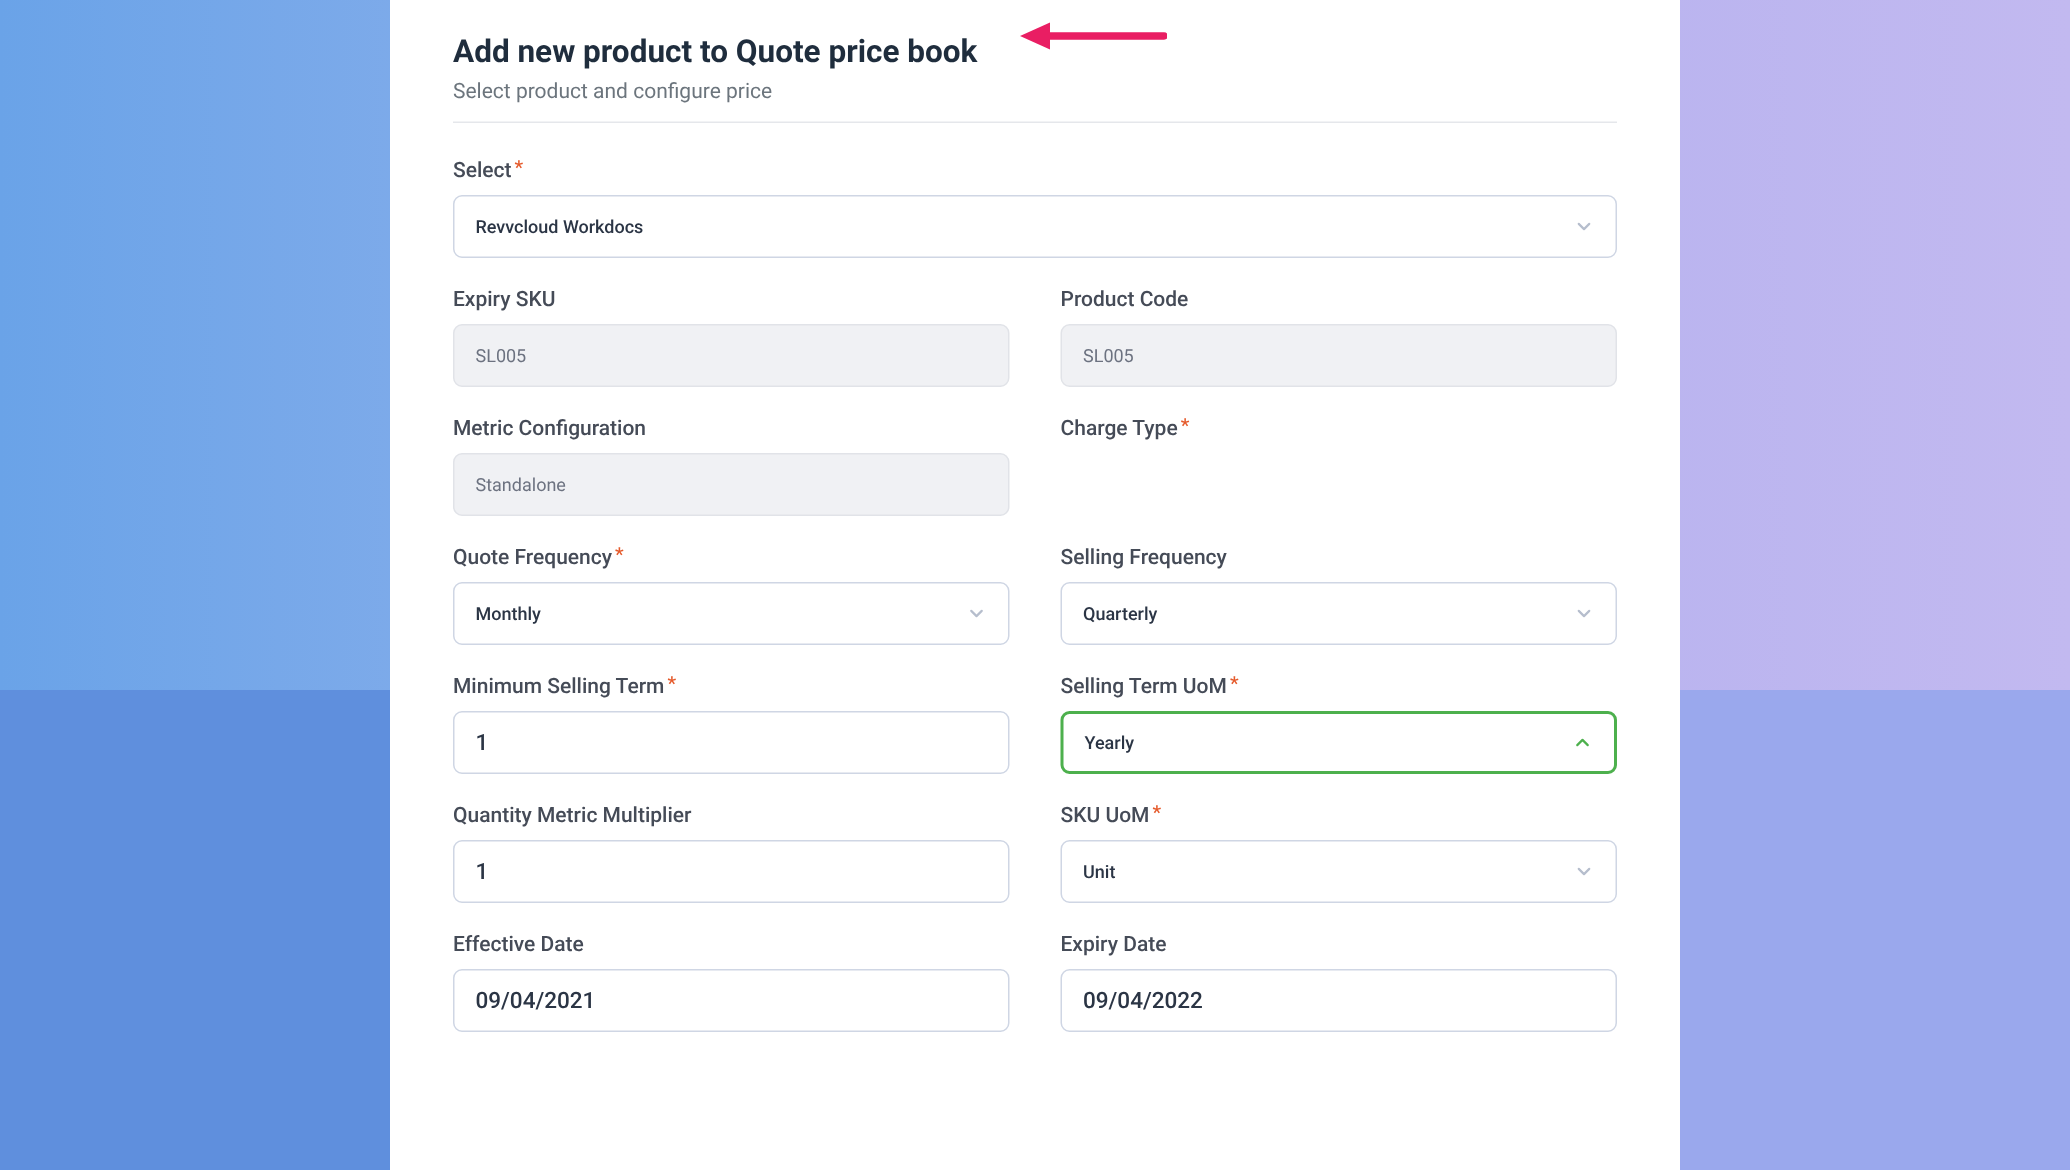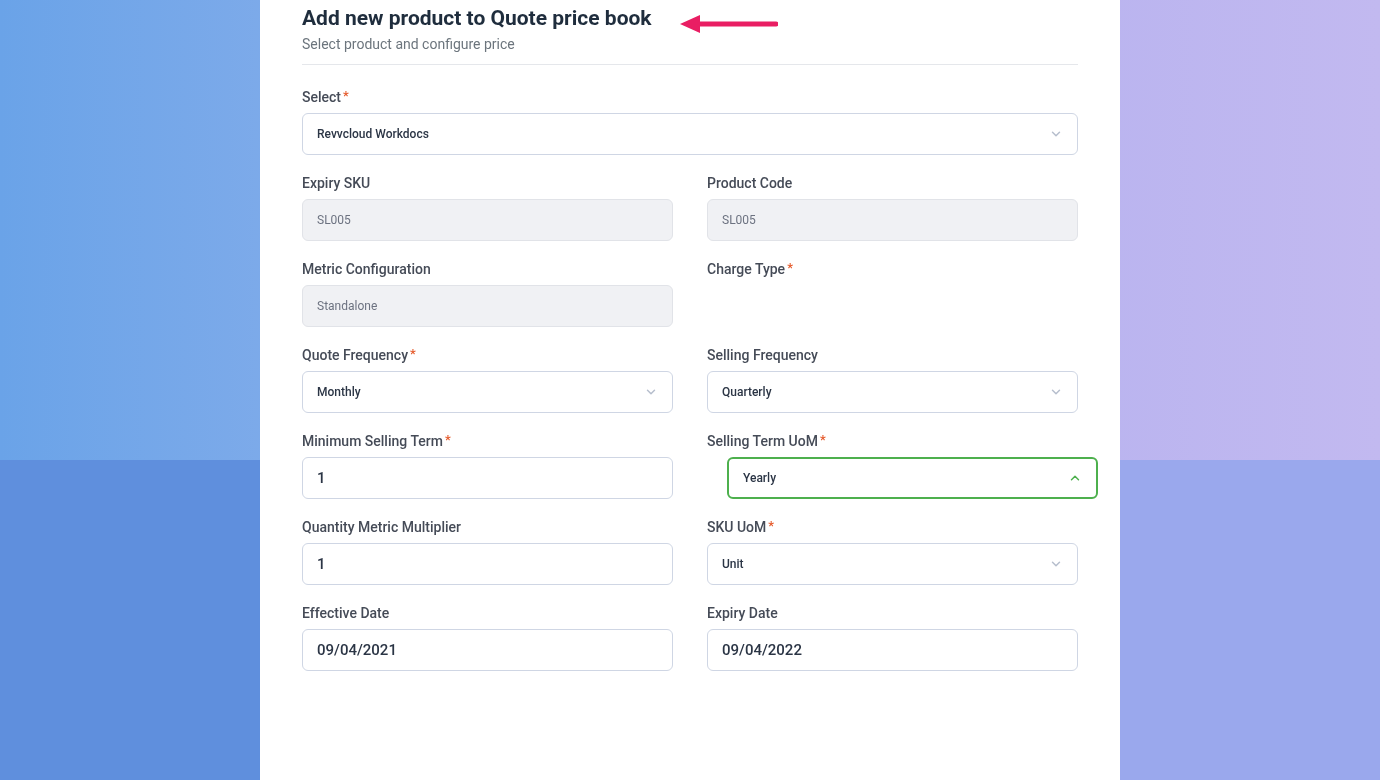--- a/index.html
+++ b/index.html
@@ -16,21 +16,21 @@
     position: absolute; right: 0; bottom: 0; width: 260px; height: 320px;
     background: #9aa8ed;
   }
   .panel {
     position: absolute;
     left: 260px; right: 260px; top: 0; bottom: 0;
     background: #ffffff;
     padding: 0 42px;
   }
 
-  .header { padding-top: 6px; }
+  .header { padding-top: 23px; }
   .title {
     font-size: 21px; font-weight: 700; color: #1f2d3d;
     display: inline-block;
   }
   .subtitle {
     font-size: 14px; color: #6c757d; margin-top: 6px;
   }
   .divider {
     border: none; border-top: 1px solid #e5e7eb; margin-top: 12px;
   }
@@ -68,21 +68,20 @@
   .control .value {
     font-size: 12px; color: #2b3545; font-weight: 500;
   }
   .control.readonly {
     background: #f0f1f4;
     border-color: #e1e3e8;
   }
   .control.readonly .value { color: #6c7280; font-weight: 400; }
   .control.highlight {
     border: 2px solid #4db04d;
-    margin-left: 20px;
   }
   .chevron { color: #b6becd; flex-shrink: 0; }
   .highlight .chevron { color: #4db04d; }
   input.text-input {
     width: 100%; height: 42px;
     border: 1px solid #cfd6e4;
     border-radius: 6px;
     padding: 0 14px;
     font-size: 15px; color: #2b3545; font-weight: 500;
     background: #fff;

